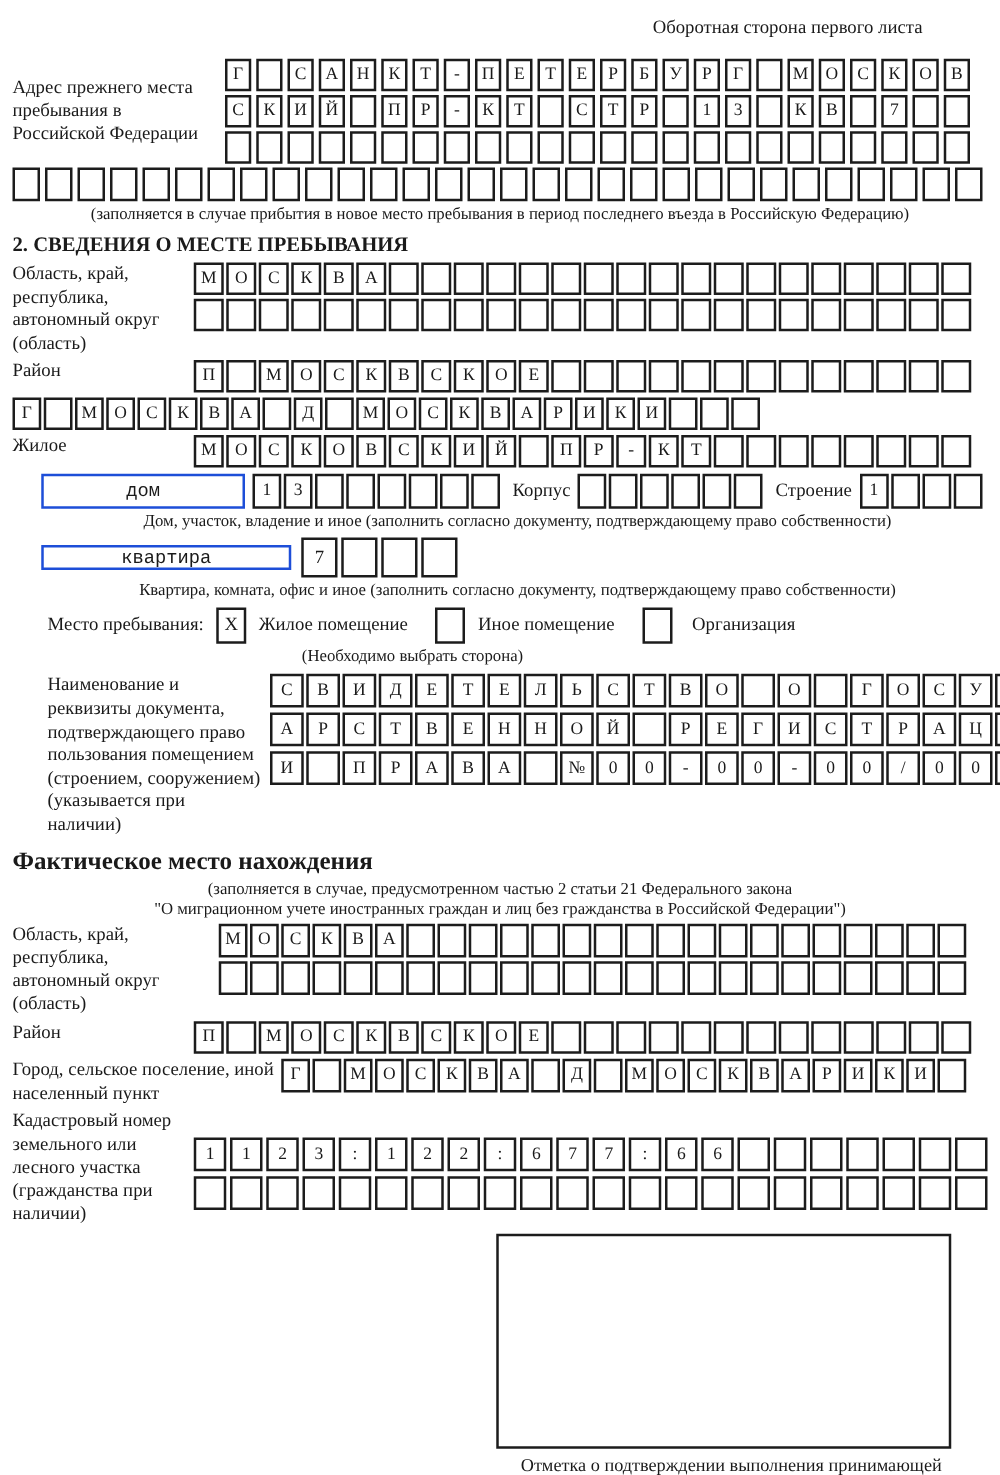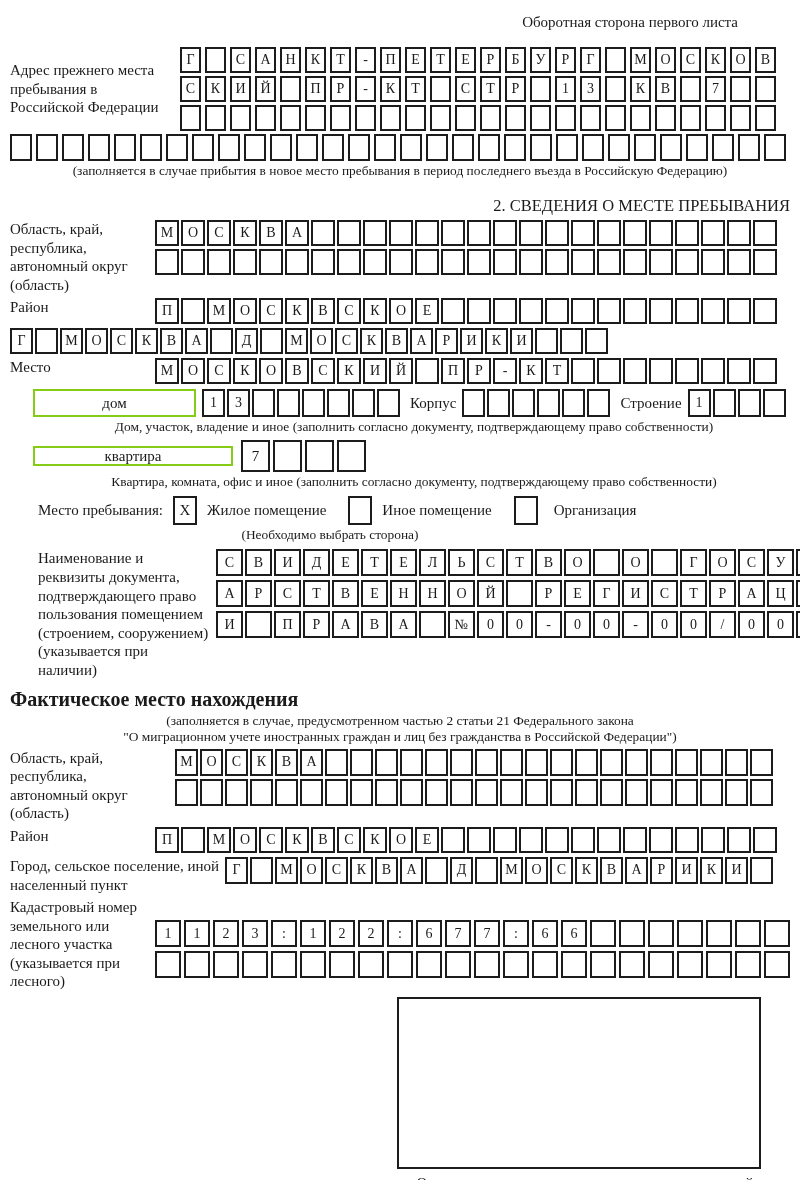--- a/index.html
+++ b/index.html
@@ -35,30 +35,30 @@
   .g-house .cell{ width:23px; height:28px; margin-right:2px; }
   .g-apt .cell{ width:29px; height:32px; margin-right:3px; font-size:15px; }
   .g-kad .cell{ width:26px; height:27px; margin-right:3px; }
   .g-city2 .cell{ width:23px; height:27px; margin-right:2px; }
   .boxrow .cell:last-child{ margin-right:0; }
 
   .note{ font-size:13.4px; margin-top:2px; }
   .note-center{ text-align:center; }
   .note-left{ padding-left:28px;text-align:center; }
 
-  .sec-title{ text-align:right; font-weight:normal; font-size:16.5px; margin-top:17px; }
+  .sec-title{ text-align:left; font-weight:bold; font-size:16.5px; margin-top:7px; }
   .sub-title{ text-align:left; font-weight:bold; font-size:20px; margin-top:8px; }
 
   .full-row{ margin-top:3px; }
 
   
   .inline-row{ display:flex; align-items:center; margin-top:5px; }
   .widebox{
-    box-sizing:border-box; border:2px solid #84cc16; text-align:center;
-    font-size:15px; display:flex; align-items:center; justify-content:center;
+    box-sizing:border-box; border:2px solid #1d4ed8; text-align:center;
+    font-size:15px; display:flex; align-items:center; justify-content:center;font-family:Liberation Mono, monospace;
   }
   .dom-box{ width:163px; height:28px; margin-left:23px; margin-right:6px; }
   .kv-box{ width:200px; height:20px; margin-left:23px; margin-right:8px; }
   .inline-lbl{ font-size:15px; margin:0 6px 0 10px; }
 
   
   .stay-row{ display:flex; align-items:center; margin-top:6px; }
   .stay-lbl{ font-size:15px; margin-left:28px; }
   .cb{ width:24px; height:29px; margin:0 10px; font-size:15px; }
   .opt-lbl{ font-size:15px; }
@@ -312,21 +312,21 @@
         <span class="cell">И</span>
         <span class="cell">К</span>
         <span class="cell">И</span>
         <span class="cell"></span>
         <span class="cell"></span>
         <span class="cell"></span>
       </div>
   </div>
 
   <div class="field">
-    <div class="lbl w145">Место</div>
+    <div class="lbl w145">Жилое</div>
     <div class="boxrow g-std">
         <span class="cell">М</span>
         <span class="cell">О</span>
         <span class="cell">С</span>
         <span class="cell">К</span>
         <span class="cell">О</span>
         <span class="cell">В</span>
         <span class="cell">С</span>
         <span class="cell">К</span>
         <span class="cell">И</span>
@@ -590,21 +590,21 @@
         <span class="cell">А</span>
         <span class="cell">Р</span>
         <span class="cell">И</span>
         <span class="cell">К</span>
         <span class="cell">И</span>
         <span class="cell"></span>
       </div>
   </div>
 
   <div class="field">
-    <div class="lbl w145">Кадастровый номер земельного или лесного участка (указывается при лесного)</div>
+    <div class="lbl w145">Кадастровый номер земельного или лесного участка (гражданства при наличии)</div>
     <div class="rows" style="margin-top:22px;gap:4px;">
       <div class="boxrow g-kad">
           <span class="cell">1</span>
           <span class="cell">1</span>
           <span class="cell">2</span>
           <span class="cell">3</span>
           <span class="cell">:</span>
           <span class="cell">1</span>
           <span class="cell">2</span>
           <span class="cell">2</span>

